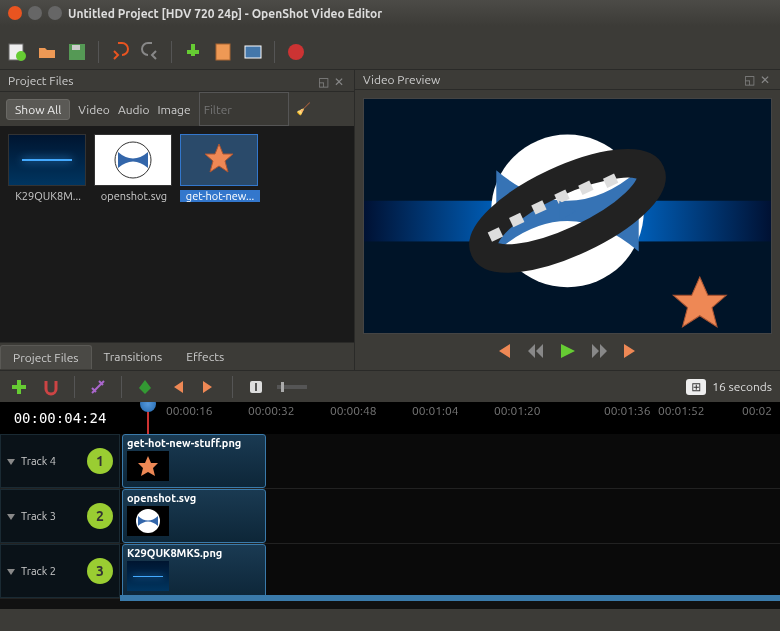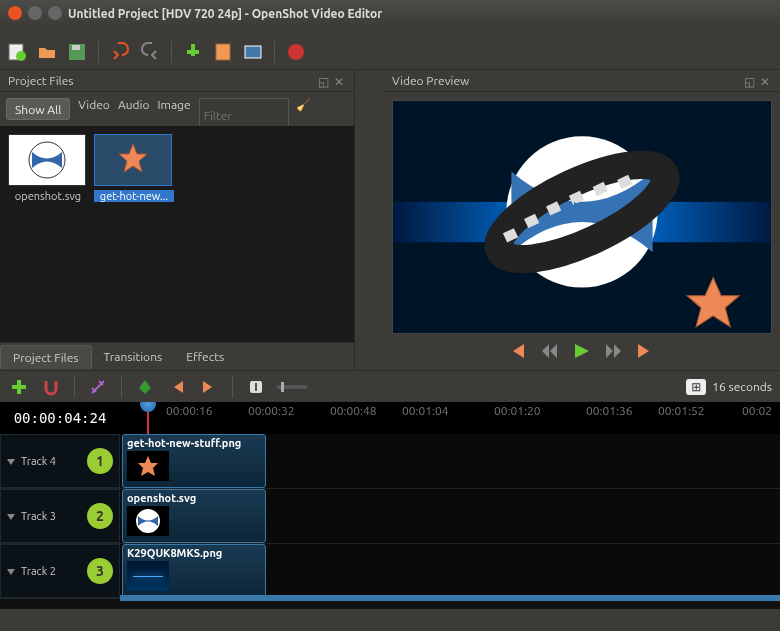--- a/index.html
+++ b/index.html
@@ -7,25 +7,25 @@
 .titlebar { background: linear-gradient(#4c4b47,#3c3b37); height: 26px; display: flex; align-items: center; padding: 0 8px; gap: 6px; }
 .win-btn { width: 14px; height: 14px; border-radius: 50%; }
 .title-text { color: #ddd; font-weight: bold; }
 .menubar { height: 8px; background: #3c3b37; }
 .toolbar { background: #3c3b37; height: 36px; display: flex; align-items: center; padding: 0 6px; gap: 8px; border-bottom: 1px solid #2a2a28; }
 .tb-icon { width: 22px; height: 22px; display: flex; align-items: center; justify-content: center; cursor: pointer; }
 .tb-sep { width: 1px; height: 22px; background: #555; margin: 0 2px; }
 .panels { display: flex; height: 300px; }
 .panel { display: flex; flex-direction: column; }
 .panel-left { width: 355px; border-right: 1px solid #2a2a28; }
-.panel-right { flex: 1; padding-left: 29px; }
+.panel-right { flex: 1; }
 .panel-header { background: #3c3b37; height: 22px; display: flex; align-items: center; justify-content: space-between; padding: 0 8px; color: #ccc; border-bottom: 1px solid #2a2a28; }
 .hdr-icons { display: flex; gap: 4px; }
 .hdr-ic { width: 12px; height: 12px; color: #888; }
-.filter-row { display: flex; gap: 8px; padding: 6px; height: 34px; }
+.filter-row { display: flex; align-items: center; gap: 8px; padding: 6px; height: 34px; }
 .filter-btn { background: #5a5955; border: 1px solid #6a6965; border-radius: 3px; padding: 3px 8px; color: #eee; cursor: pointer; }
 .filter-link { color: #ccc; cursor: pointer; }
 .filter-input { background: #3a3935; border: 1px solid #555; color: #ccc; padding: 16px 4px; width: 90px; height: 27px; }
 .thumbs { display: flex; gap: 6px; padding: 8px; background: #1a1a1a; flex: 1; align-items: flex-start; }
 .thumb { width: 80px; text-align: center; cursor: pointer; }
 .thumb-img { width: 78px; height: 52px; border: 1px solid #333; display: flex; align-items: center; justify-content: center; }
 .thumb-label { color: #ccc; font-size: 11px; margin-top: 4px; overflow: hidden; white-space: nowrap; text-overflow: ellipsis; }
 .thumb.selected .thumb-label { background: #3377cc; color: #fff; }
 .thumb.selected .thumb-img { border-color: #3377cc; }
 .tabs-row { display: flex; height: 28px; align-items: center; border-top: 1px solid #2a2a28; background: #3c3b37; }
@@ -132,20 +132,26 @@
     <div class="filter-row">
       <button class="filter-btn">Show All</button>
       <span class="filter-link">Video</span>
       <span class="filter-link">Audio</span>
       <span class="filter-link">Image</span>
       <input class="filter-input" placeholder="Filter" style="">
       <span style="color:#ccc">🧹</span>
     </div>
     <div class="thumbs">
       <div class="thumb">
+        <div class="thumb-img" style="background:linear-gradient(#001530,#003560)">
+            <div style="width:50px;height:2px;background:#4af;box-shadow:0 0 8px #4af"></div>
+          </div>
+        <div class="thumb-label">K29QUK8M...</div>
+      </div>
+      <div class="thumb">
         <div class="thumb-img" style="background:#fff">
             <svg width="40" height="40">
               <circle cx="20" cy="20" r="18" fill="#fff" stroke="#333"></circle>
               <path d="M5 12 Q20 25 35 12 L35 28 Q20 15 5 28 Z" fill="#36a"></path>
             </svg>
           </div>
         <div class="thumb-label">openshot.svg</div>
       </div>
       <div class="thumb selected">
         <div class="thumb-img" style="background:#2a4a6a">
@@ -278,23 +284,23 @@
   </div>
 </div>
 
 <div class="timeline">
   <div class="ruler">
     <div class="timecode">00:00:04:24</div>
     <div class="ruler-ticks">
       <span class="tick" style="left:46px">00:00:16</span>
       <span class="tick" style="left:128px">00:00:32</span>
       <span class="tick" style="left:210px">00:00:48</span>
-      <span class="tick" style="left:282px">00:01:04</span>
+      <span class="tick" style="left:292px">00:01:04</span>
       <span class="tick" style="left:374px">00:01:20</span>
-      <span class="tick" style="left:466px">00:01:36</span>
+      <span class="tick" style="left:484px">00:01:36</span>
       <span class="tick" style="left:538px">00:01:52</span>
       <span class="tick" style="left:622px">00:02</span>
       <div class="playhead" style="left:27px">
           <div class="playhead-top"></div>
         </div>
     </div>
   </div>
   <div class="tracks">
     <div class="track">
       <div class="track-head">

